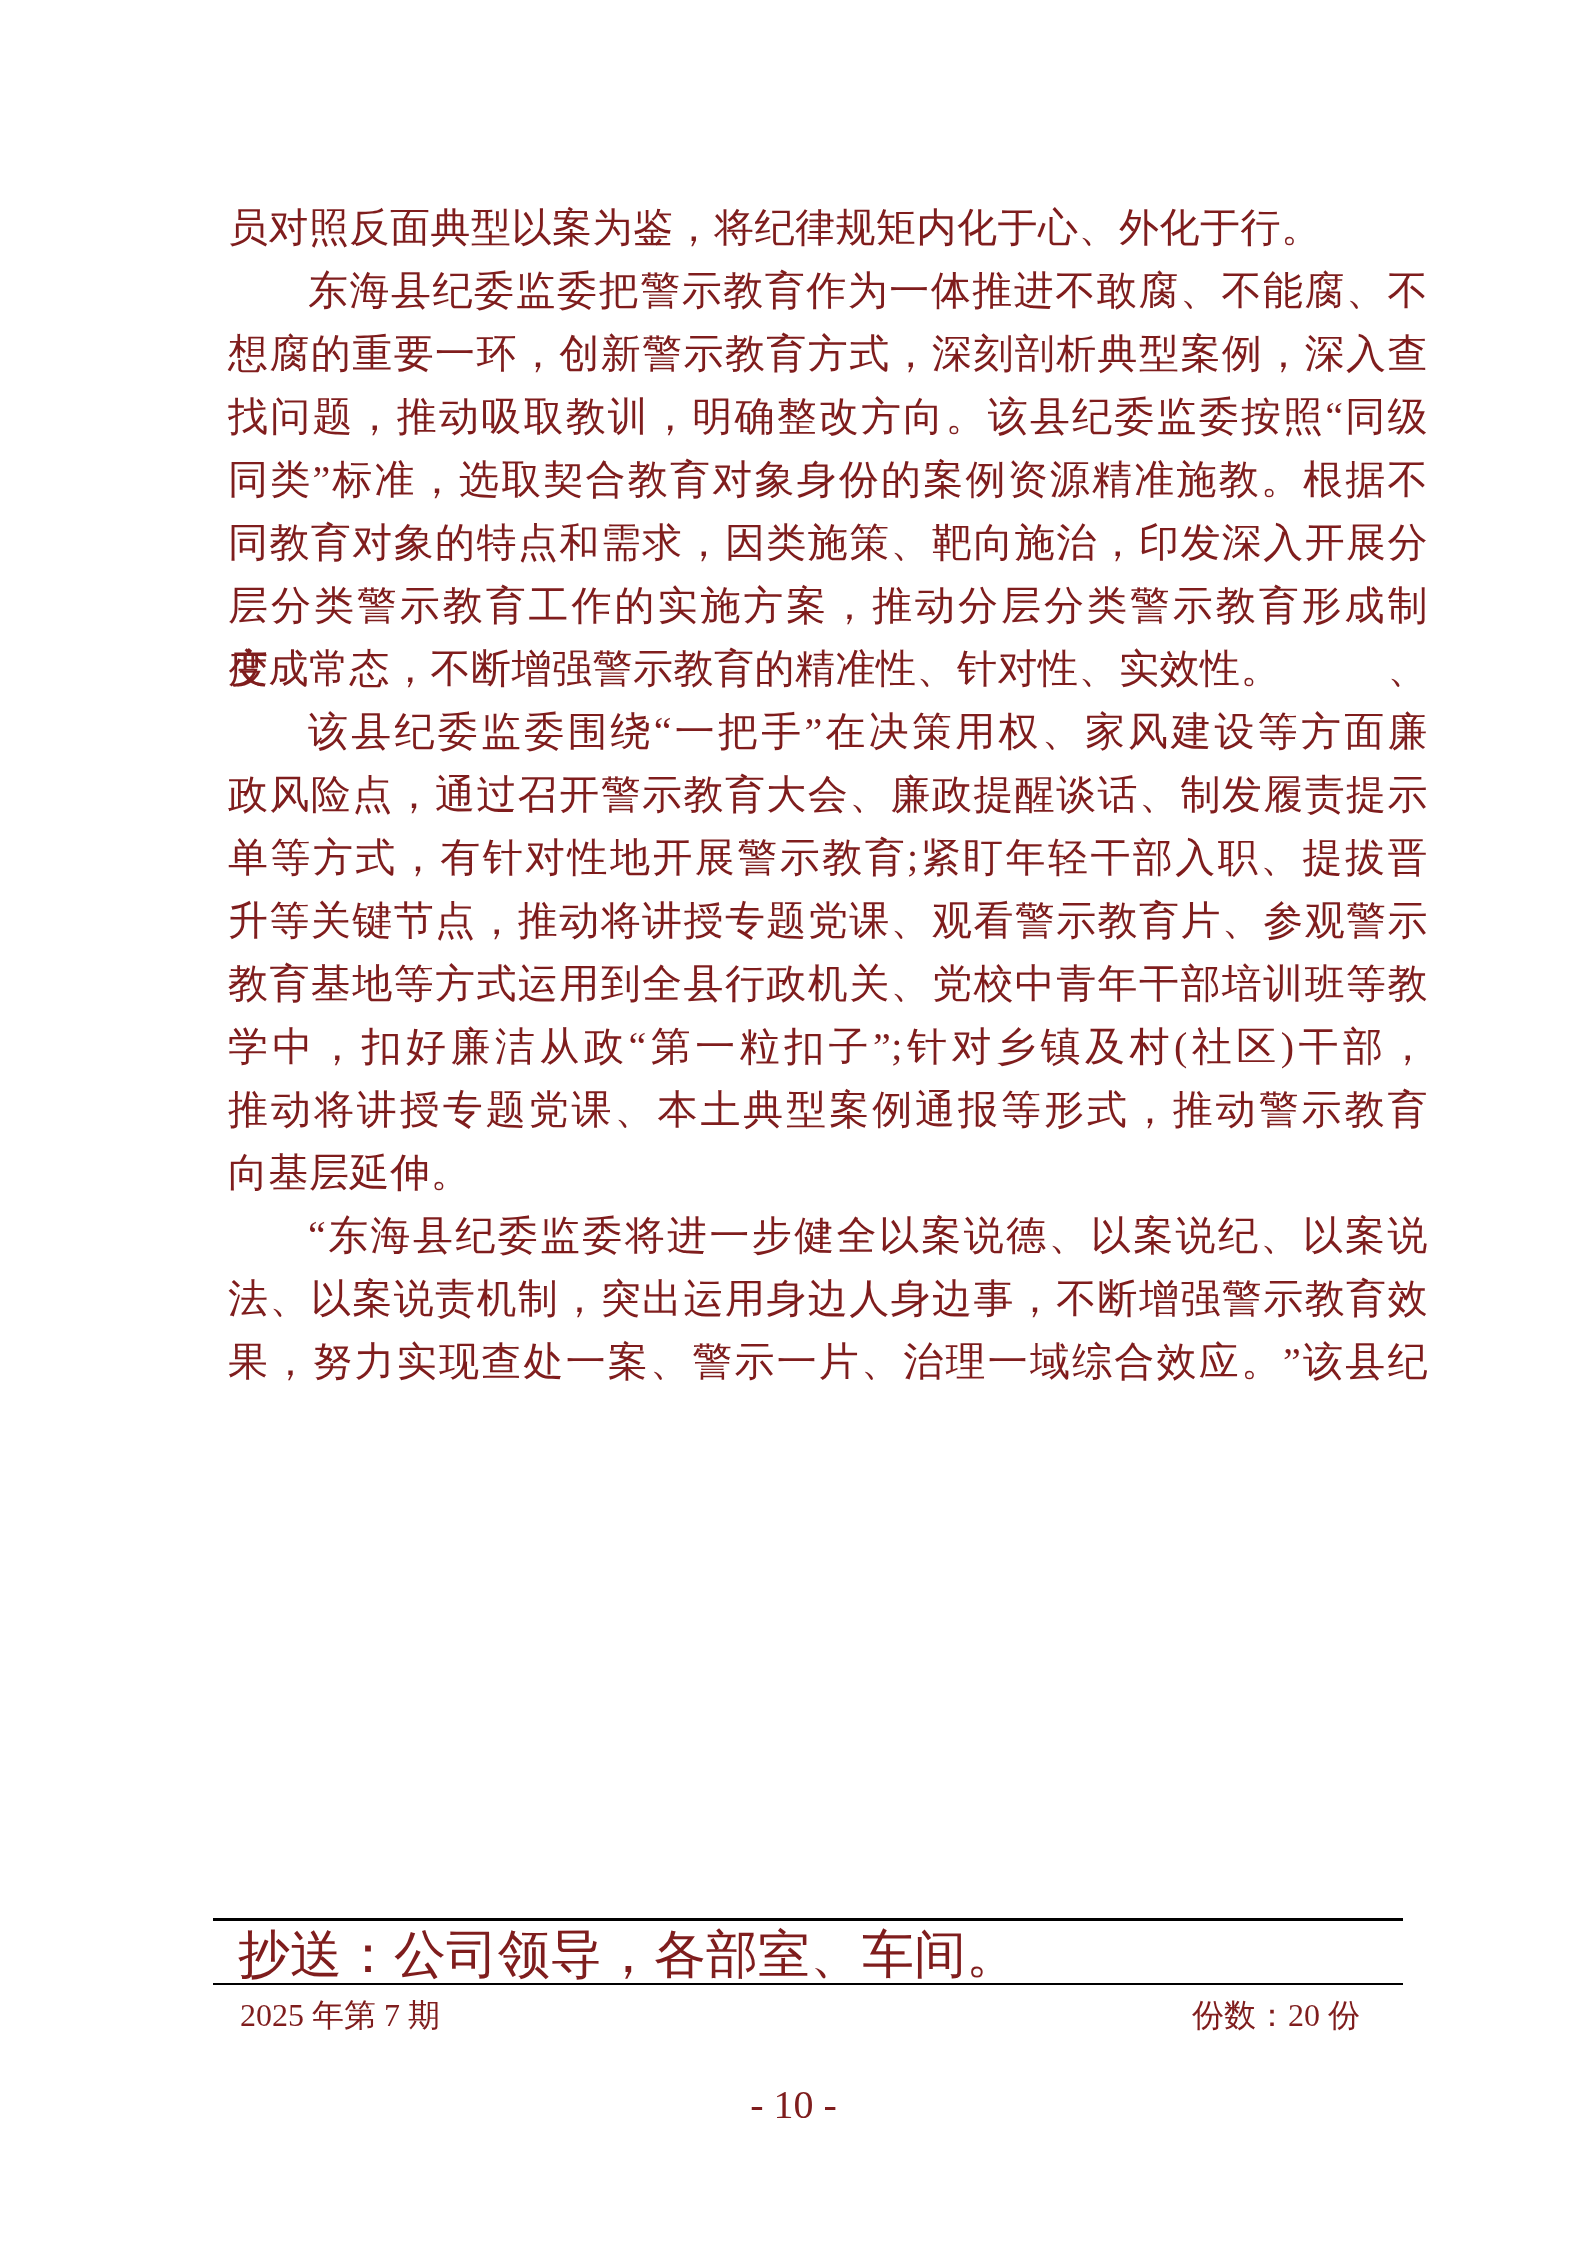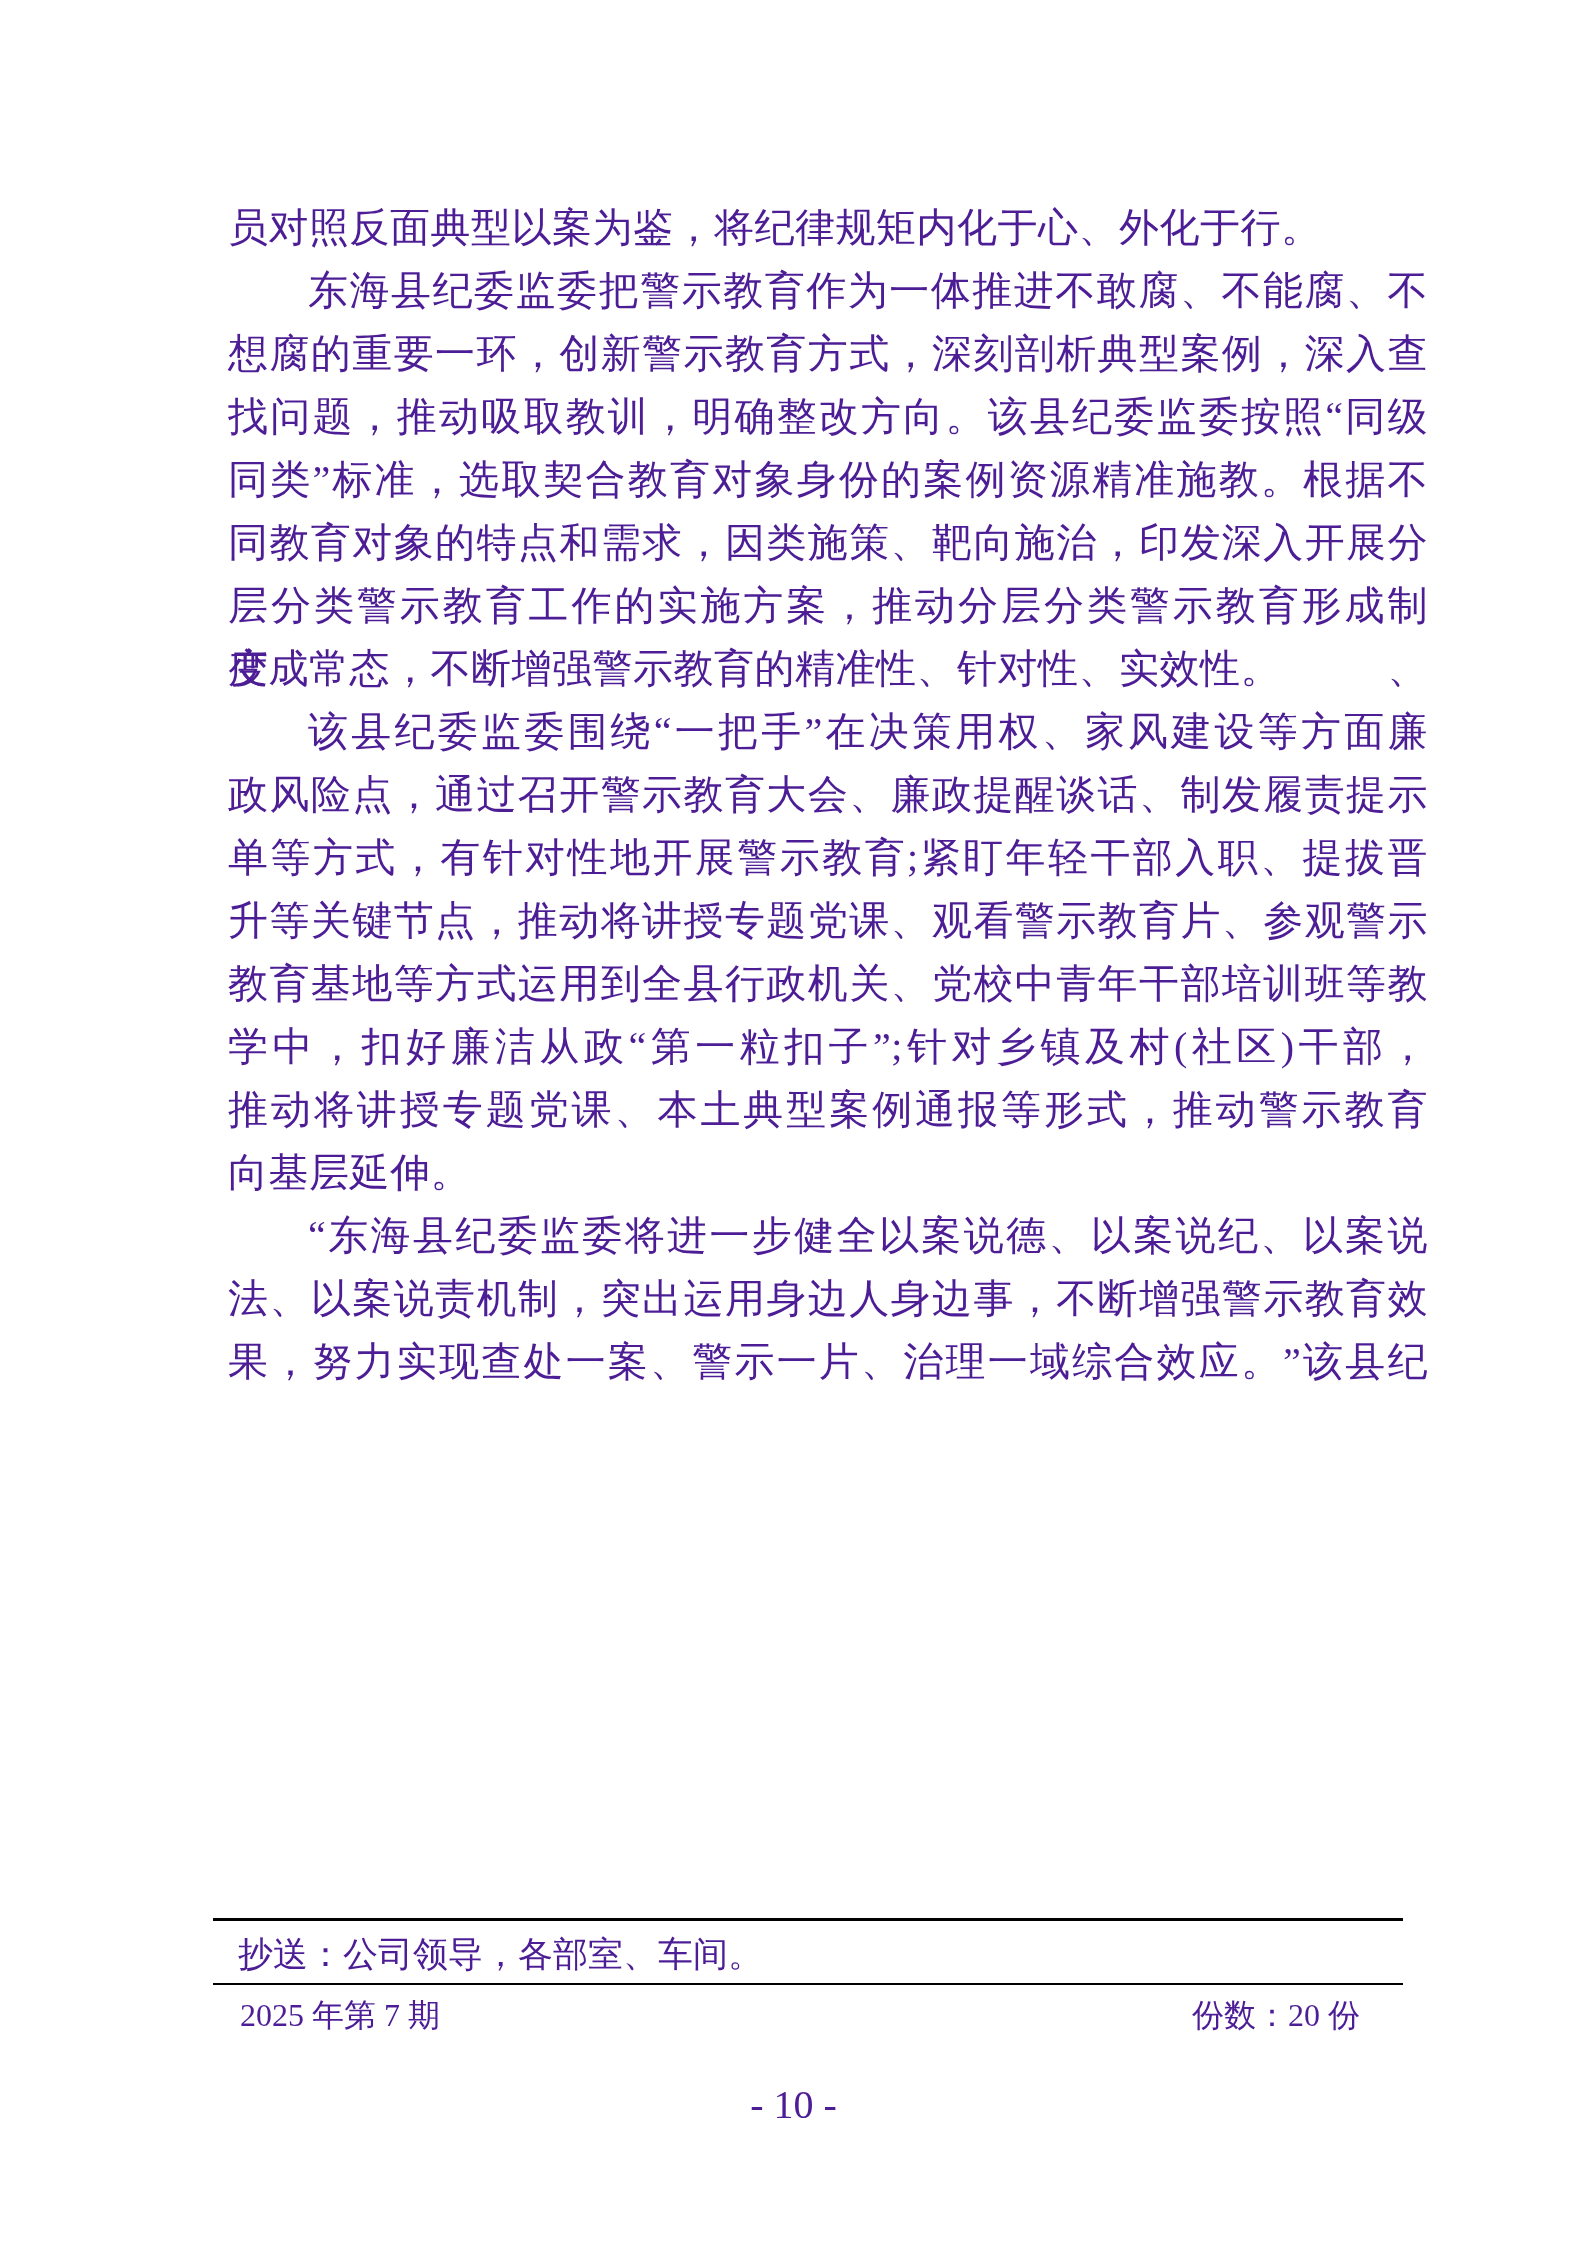--- a/index.html
+++ b/index.html
@@ -5,21 +5,21 @@
   html, body {
     margin: 0;
     padding: 0;
     background: #ffffff;
   }
   .page {
     position: relative;
     width: 1587px;
     height: 2245px;
     background: #ffffff;
-    color: #4c1d95;
+    color: #7f1d1d;
     font-family: "Liberation Serif", "DejaVu Serif", serif;
     overflow: hidden;
   }
   
   .article {
     position: absolute;
     left: 228px;
     top: 196px;
     width: 1200px;
   }
@@ -47,21 +47,21 @@
   }
   .rule-top    { top: 1918px; height: 3px; }
   .rule-bottom { top: 1983px; height: 2px; }
   .cc-line {
     position: absolute;
     left: 238px;
     top: 1930px;
     width: 1165px;
     height: 50px;
     line-height: 50px;
-    font-size: 35px;
+    font-size: 52px;
   }
   .issue-row {
     position: absolute;
     left: 240px;
     top: 1991px;
     width: 1120px;
     height: 48px;
     line-height: 48px;
     font-size: 32px;
     display: flex;

